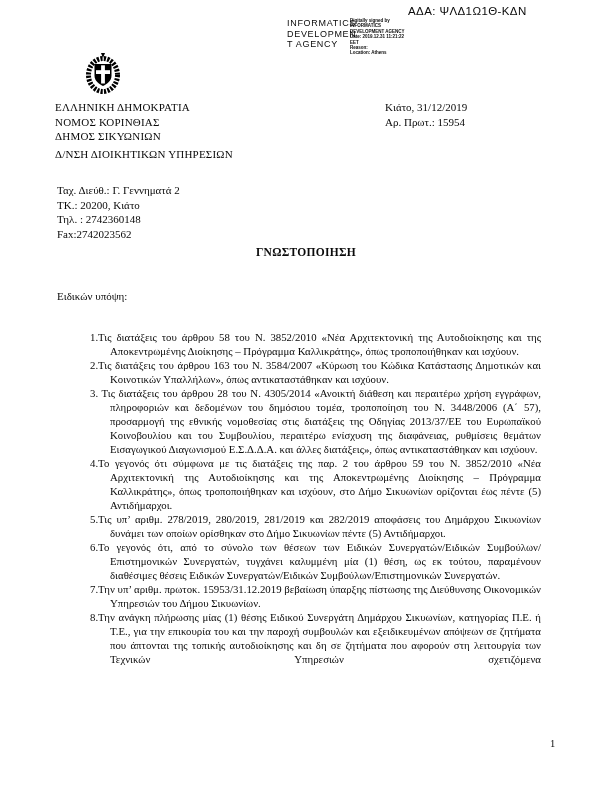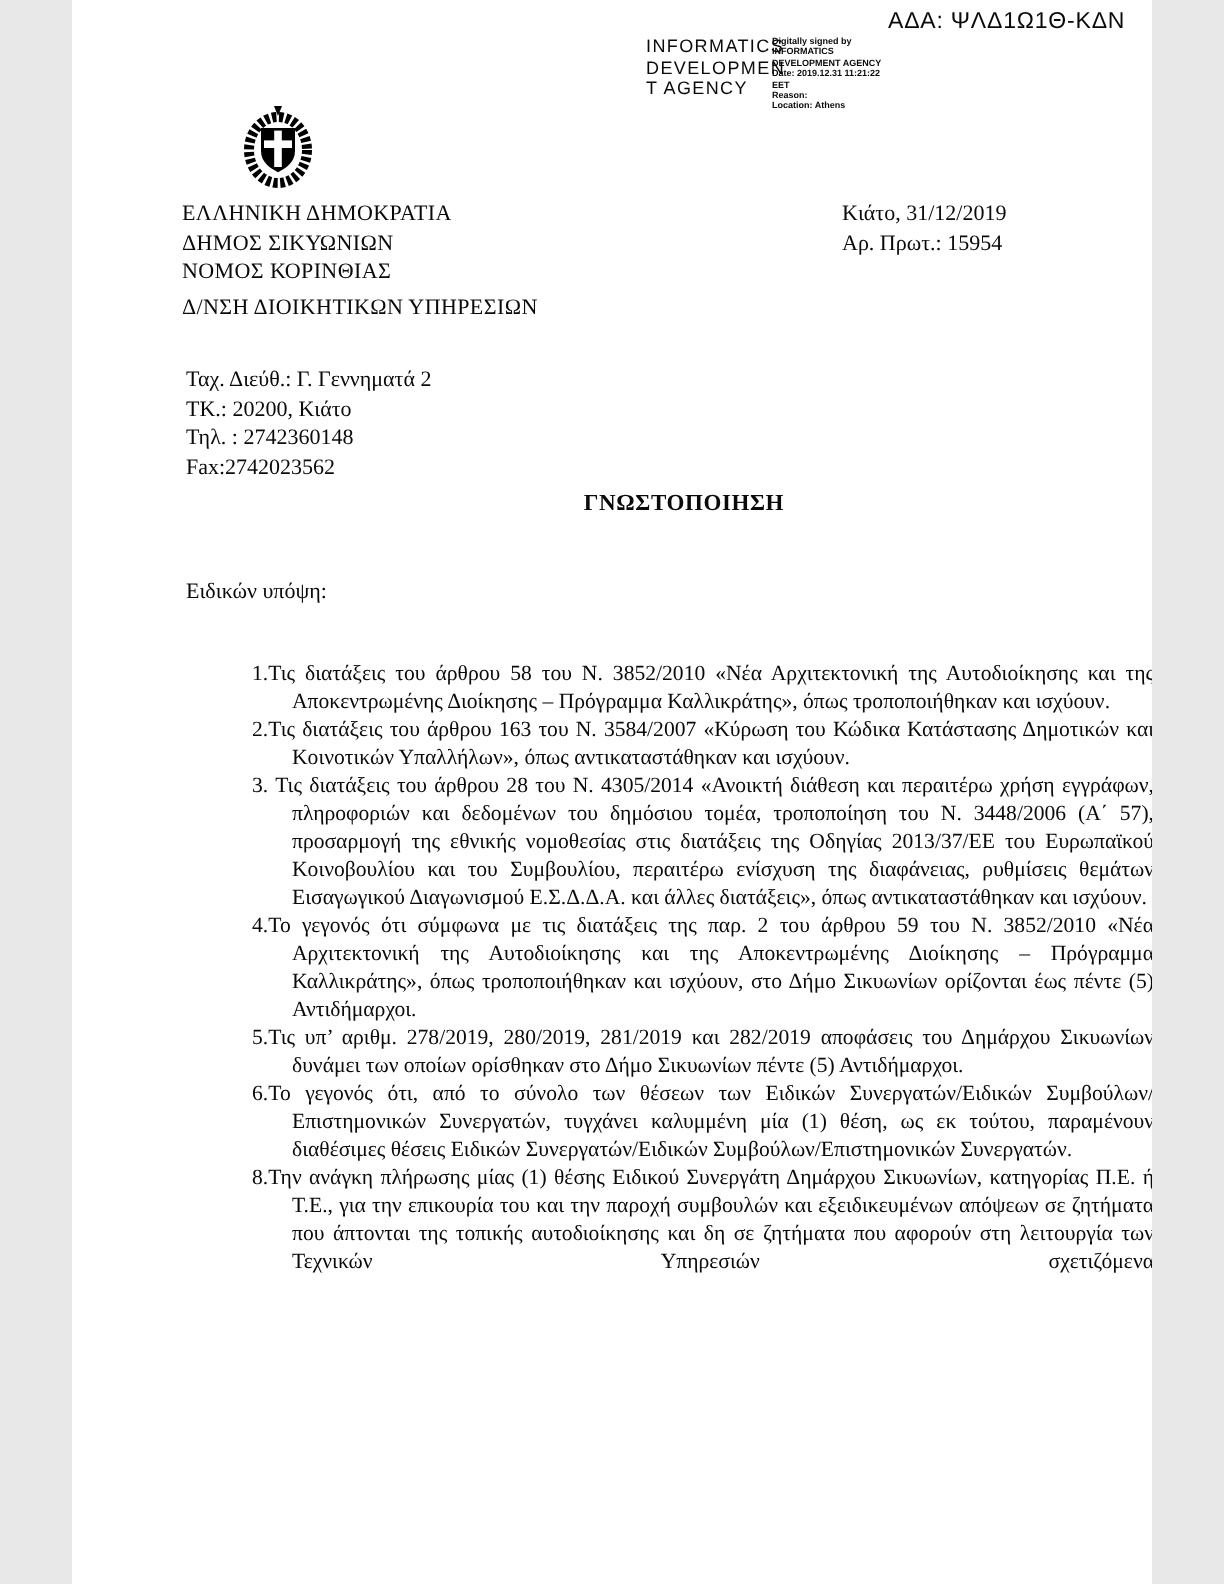--- a/index.html
+++ b/index.html
@@ -1,17 +1,17 @@
 <!DOCTYPE html>
 <html lang="el"><head>
 <meta charset="utf-8">
 <style>
   html,body { margin:0; padding:0; background:#e8e8e8; }
   .page {
-    position:relative; width:540px; height:792px; margin:0 auto;
+    position:relative; width:612px; height:792px; margin:0 auto;
     background:#ffffff; overflow:hidden;
     font-family:"Liberation Serif","DejaVu Serif",serif; color:#0a0a0a;
   }
   
   .ada {
     position:absolute; top:5px; left:408px;
     font-family:"Liberation Sans","DejaVu Sans",sans-serif;
     font-size:11.5px; letter-spacing:0.4px; white-space:nowrap;
   }
   
@@ -85,22 +85,22 @@
       <path d="M17 3 L21 3 L19 8 Z" fill="#000"></path>
       <path d="M10.5 14 h17 v11.5 c0 5.5 -4.5 8.6 -8.5 10.6 c-4 -2 -8.5 -5.1 -8.5 -10.6 z" fill="#000"></path>
       <rect x="17.1" y="15.3" width="3.8" height="18.2" fill="#fff"></rect>
       <rect x="12" y="20.2" width="14" height="3.8" fill="#fff"></rect>
     </svg>
   </div>
 
   <div class="org-block">
 
   <div>ΕΛΛΗΝΙΚΗ ΔΗΜΟΚΡΑΤΙΑ</div>
+      <div>ΝΟΜΟΣ ΚΟΡΙΝΘΙΑΣ</div>
       <div>ΔΗΜΟΣ ΣΙΚΥΩΝΙΩΝ</div>
-      <div>ΝΟΜΟΣ ΚΟΡΙΝΘΙΑΣ</div>
       <div>Δ/ΝΣΗ ΔΙΟΙΚΗΤΙΚΩΝ ΥΠΗΡΕΣΙΩΝ</div>
     </div>
 
   <div class="meta-block">
     <div>Κιάτο, 31/12/2019</div>
     <div>Αρ. Πρωτ.: 15954</div>
   </div>
 
   <div class="contact-block">
 
@@ -118,19 +118,20 @@
 
   <div class="considerations">
     <ol>
 
     <li><span>1.</span><span>Τις διατάξεις του άρθρου 58 του Ν. 3852/2010 «Νέα Αρχιτεκτονική της Αυτοδιοίκησης και της Αποκεντρωμένης Διοίκησης – Πρόγραμμα Καλλικράτης», όπως τροποποιήθηκαν και ισχύουν.</span></li>
         <li><span>2.</span><span>Τις διατάξεις του άρθρου 163 του Ν. 3584/2007 «Κύρωση του Κώδικα Κατάστασης Δημοτικών και Κοινοτικών Υπαλλήλων», όπως αντικαταστάθηκαν και ισχύουν.</span></li>
         <li><span>3.</span><span> Τις διατάξεις του άρθρου 28 του Ν. 4305/2014 «Ανοικτή διάθεση και περαιτέρω χρήση εγγράφων, πληροφοριών και δεδομένων του δημόσιου τομέα, τροποποίηση του Ν. 3448/2006 (Α΄ 57), προσαρμογή της εθνικής νομοθεσίας στις διατάξεις της Οδηγίας 2013/37/ΕΕ του Ευρωπαϊκού Κοινοβουλίου και του Συμβουλίου, περαιτέρω ενίσχυση της διαφάνειας, ρυθμίσεις θεμάτων Εισαγωγικού Διαγωνισμού Ε.Σ.Δ.Δ.Α. και άλλες διατάξεις», όπως αντικαταστάθηκαν και ισχύουν.</span></li>
         <li><span>4.</span><span>Το γεγονός ότι σύμφωνα με τις διατάξεις της παρ. 2 του άρθρου 59 του Ν. 3852/2010 «Νέα Αρχιτεκτονική της Αυτοδιοίκησης και της Αποκεντρωμένης Διοίκησης – Πρόγραμμα Καλλικράτης», όπως τροποποιήθηκαν και ισχύουν, στο Δήμο Σικυωνίων ορίζονται έως πέντε (5) Αντιδήμαρχοι.</span></li>
         <li><span>5.</span><span>Τις υπ’ αριθμ. 278/2019, 280/2019, 281/2019 και 282/2019 αποφάσεις του Δημάρχου Σικυωνίων δυνάμει των οποίων ορίσθηκαν στο Δήμο Σικυωνίων πέντε (5) Αντιδήμαρχοι.</span></li>
         <li><span>6.</span><span>Το γεγονός ότι, από το σύνολο των θέσεων των Ειδικών Συνεργατών/Ειδικών Συμβούλων/Επιστημονικών Συνεργατών, τυγχάνει καλυμμένη μία (1) θέση, ως εκ τούτου, παραμένουν διαθέσιμες θέσεις Ειδικών Συνεργατών/Ειδικών Συμβούλων/Επιστημονικών Συνεργατών.</span></li>
+        <li><span>7.</span><span>Την υπ’ αριθμ. πρωτοκ. 15953/31.12.2019 βεβαίωση ύπαρξης πίστωσης της Διεύθυνσης Οικονομικών Υπηρεσιών του Δήμου Σικυωνίων.</span></li>
         <li><span>8.</span><span>Την ανάγκη πλήρωσης μίας (1) θέσης Ειδικού Συνεργάτη Δημάρχου Σικυωνίων, κατηγορίας Π.Ε. ή Τ.Ε., για την επικουρία του και την παροχή συμβουλών και εξειδικευμένων απόψεων σε ζητήματα που άπτονται της τοπικής αυτοδιοίκησης και δη σε ζητήματα που αφορούν στη λειτουργία των Τεχνικών Υπηρεσιών σχετιζόμενα</span></li>
       </ol>
   </div>
 
   <div class="page-number">1</div>
 
 </div>
 
 </body></html>

